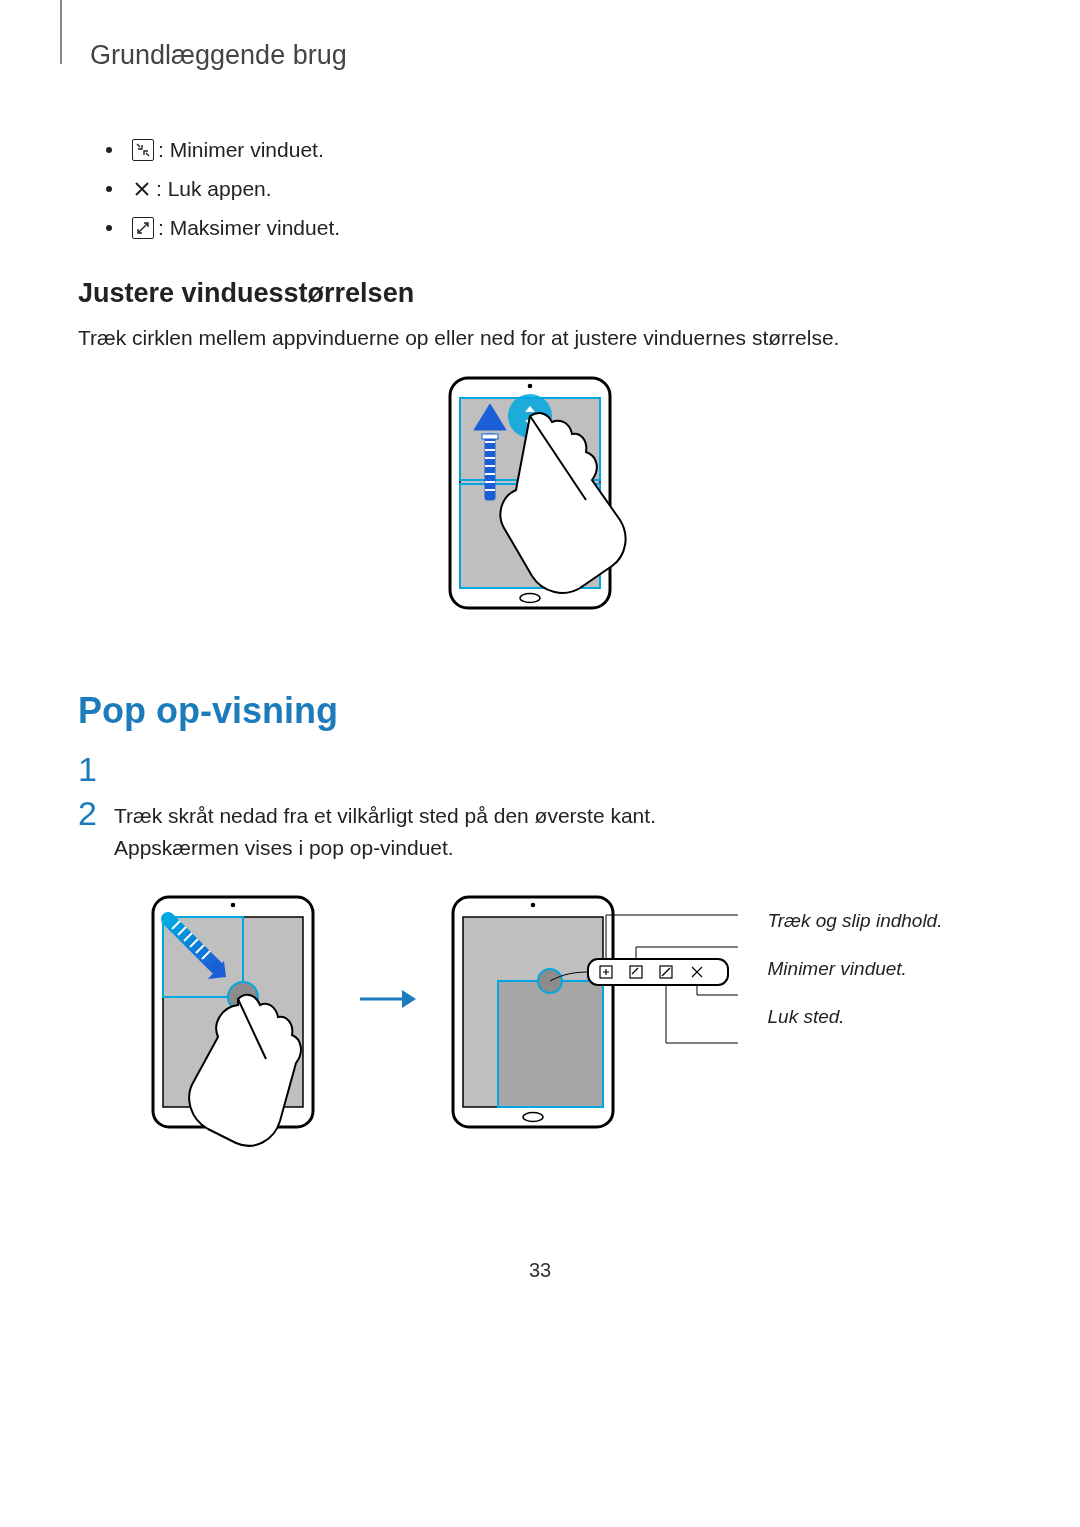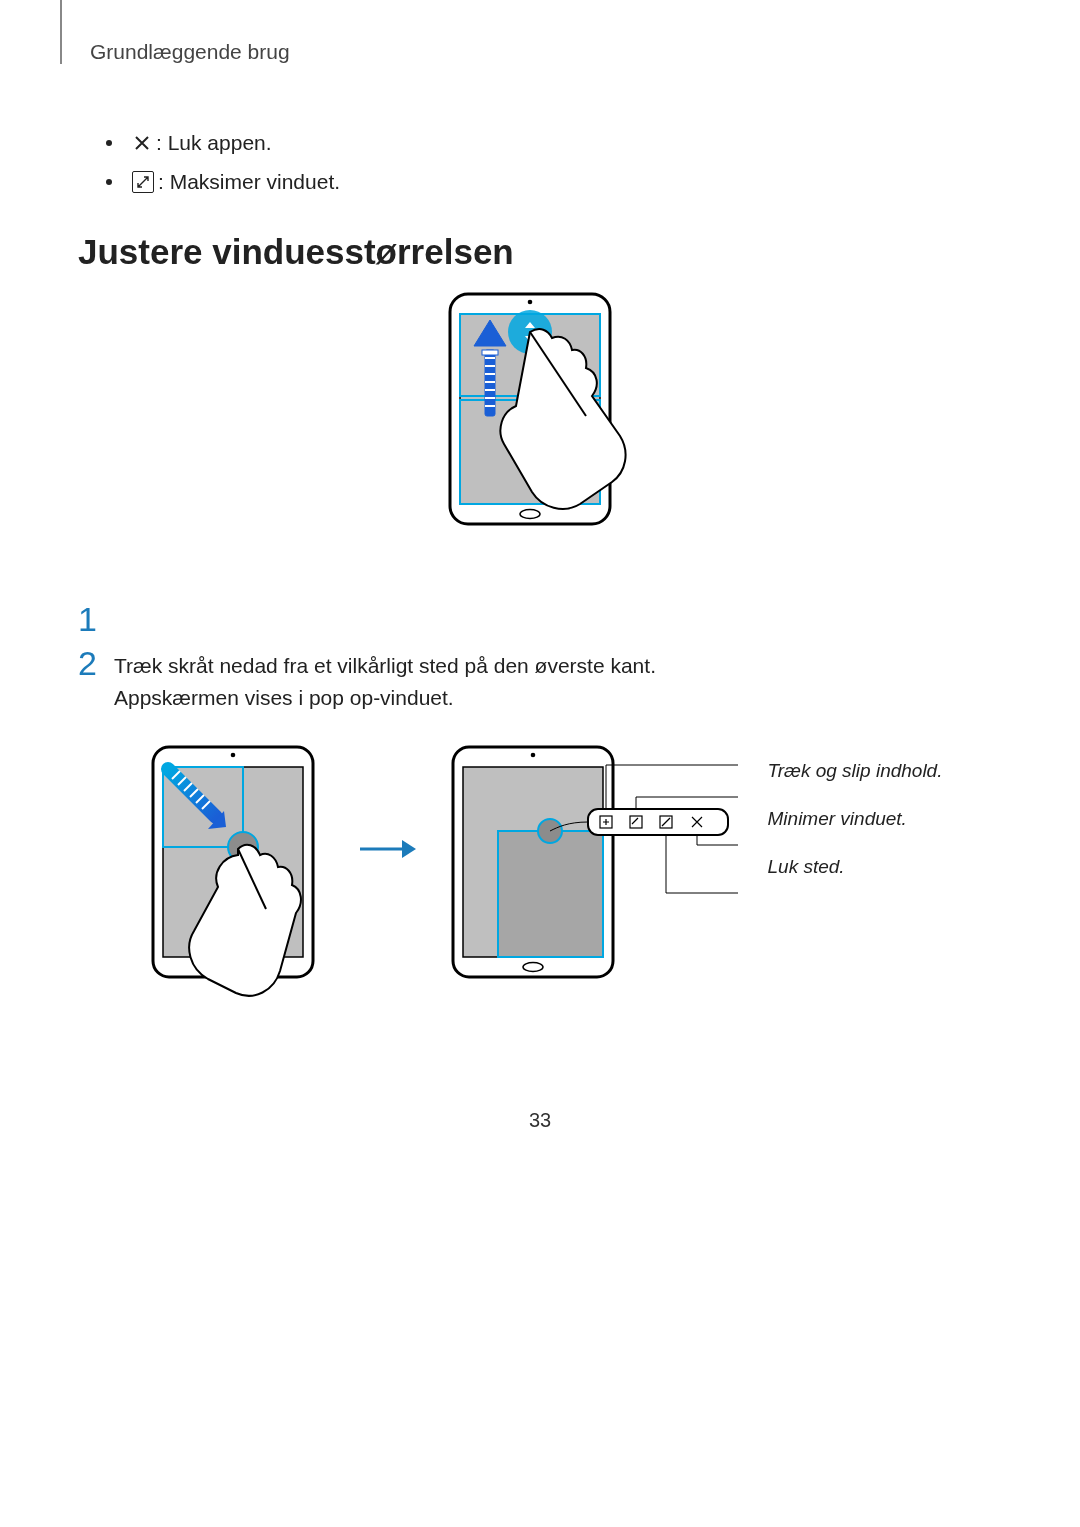--- a/index.html
+++ b/index.html
@@ -16,21 +16,21 @@
   }
   .side-rule {
     position: absolute;
     left: 60px;
     top: 0;
     width: 2px;
     height: 64px;
     background: #888;
   }
   .running-head {
-    font-size: 21px;
+    font-size: 27px;
     color: #444;
     margin-bottom: 60px;
     padding-left: 12px;
   }
   .bullet-list {
     list-style: none;
     padding: 0 0 0 28px;
     margin: 0 0 30px 0;
   }
   .bullet-list li {
@@ -58,21 +58,21 @@
     width: 20px;
     height: 20px;
     border: 1.5px solid #222;
     border-radius: 2px;
     display: inline-flex;
     align-items: center;
     justify-content: center;
     font-size: 14px;
   }
   .h2 {
-    font-size: 35px;
+    font-size: 27px;
     font-weight: bold;
     color: #222;
     margin: 26px 0 14px 0;
   }
   .para {
     font-size: 21px;
     line-height: 1.4;
     margin: 0 0 18px 0;
   }
   .fig1 {
@@ -133,20 +133,31 @@
   }
 </style>
 </head>
 <body>
 
 <div class="page">
   <div class="side-rule"></div>
   <div class="running-head">Grundlæggende brug</div>
 
   <ul class="bullet-list">
+    <li>
+      <span class="bullet-dot"></span>
+      <span class="li-icon">
+        <span class="icon-box">
+          <svg width="14" height="14" viewBox="0 0 14 14">
+              <path d="M2 6 L6 6 L6 2 M4 4 L1 1 M12 8 L8 8 L8 12 M10 10 L13 13" stroke="#222" stroke-width="1.4" fill="none"></path>
+            </svg>
+        </span>
+      </span>
+      <span>: Minimer vinduet.</span>
+    </li>
     <li>
       <span class="bullet-dot"></span>
       <span class="li-icon">
         <svg width="20" height="20" viewBox="0 0 20 20">
             <path d="M4 4 L16 16 M16 4 L4 16" stroke="#222" stroke-width="2" fill="none"></path>
           </svg>
       </span>
       <span>: Luk appen.</span>
     </li>
     <li>
@@ -156,20 +167,21 @@
           <svg width="14" height="14" viewBox="0 0 14 14">
               <path d="M8 2 L12 2 L12 6 M12 2 L7 7 M6 12 L2 12 L2 8 M2 12 L7 7" stroke="#222" stroke-width="1.4" fill="none"></path>
             </svg>
         </span>
       </span>
       <span>: Maksimer vinduet.</span>
     </li>
   </ul>
 
   <div class="h2">Justere vinduesstørrelsen</div>
+  <p class="para">Træk cirklen mellem appvinduerne op eller ned for at justere vinduernes størrelse.</p>
 
   <div class="fig1">
     <svg width="220" height="280" viewBox="0 0 220 280">
       <rect x="20" y="8" rx="18" ry="18" width="160" height="230" fill="#fff" stroke="#000" stroke-width="3"></rect>
       <rect x="30" y="28" width="140" height="190" fill="#bfbfbf" stroke="#000" stroke-width="1.5"></rect>
       <circle cx="100" cy="16" r="2.3" fill="#000"></circle>
       <ellipse cx="100" cy="228" rx="10" ry="4.5" fill="none" stroke="#000" stroke-width="1.5"></ellipse>
 
       <rect x="30" y="28" width="140" height="82" fill="#bfbfbf" stroke="#00a7e1" stroke-width="2"></rect>
       <rect x="30" y="114" width="140" height="104" fill="#bfbfbf" stroke="#00a7e1" stroke-width="2"></rect>
@@ -194,20 +206,21 @@
         </g>
       </g>
 
       <g fill="#fff" stroke="#000" stroke-width="2">
         <path d="M100 46 C110 40 118 44 122 52 C132 48 140 54 142 64 C150 62 158 70 156 82 C168 86 170 100 162 110 L190 150 C200 166 196 186 182 196 L150 218 C134 228 112 222 102 206 L74 158 C66 144 72 126 86 120 Z"></path>
         <path d="M100 46 L156 130" stroke="#000"></path>
       </g>
     </svg>
   </div>
 
+  <div class="h1">Pop op-visning</div>
 
   <div class="step">
     <div class="step-num">1</div>
   </div>
 
   <div class="step">
     <div class="step-num">2</div>
     <div class="step-body" style="white-space:pre-line">Træk skråt nedad fra et vilkårligt sted på den øverste kant.
 Appskærmen vises i pop op-vinduet.</div>
   </div>

